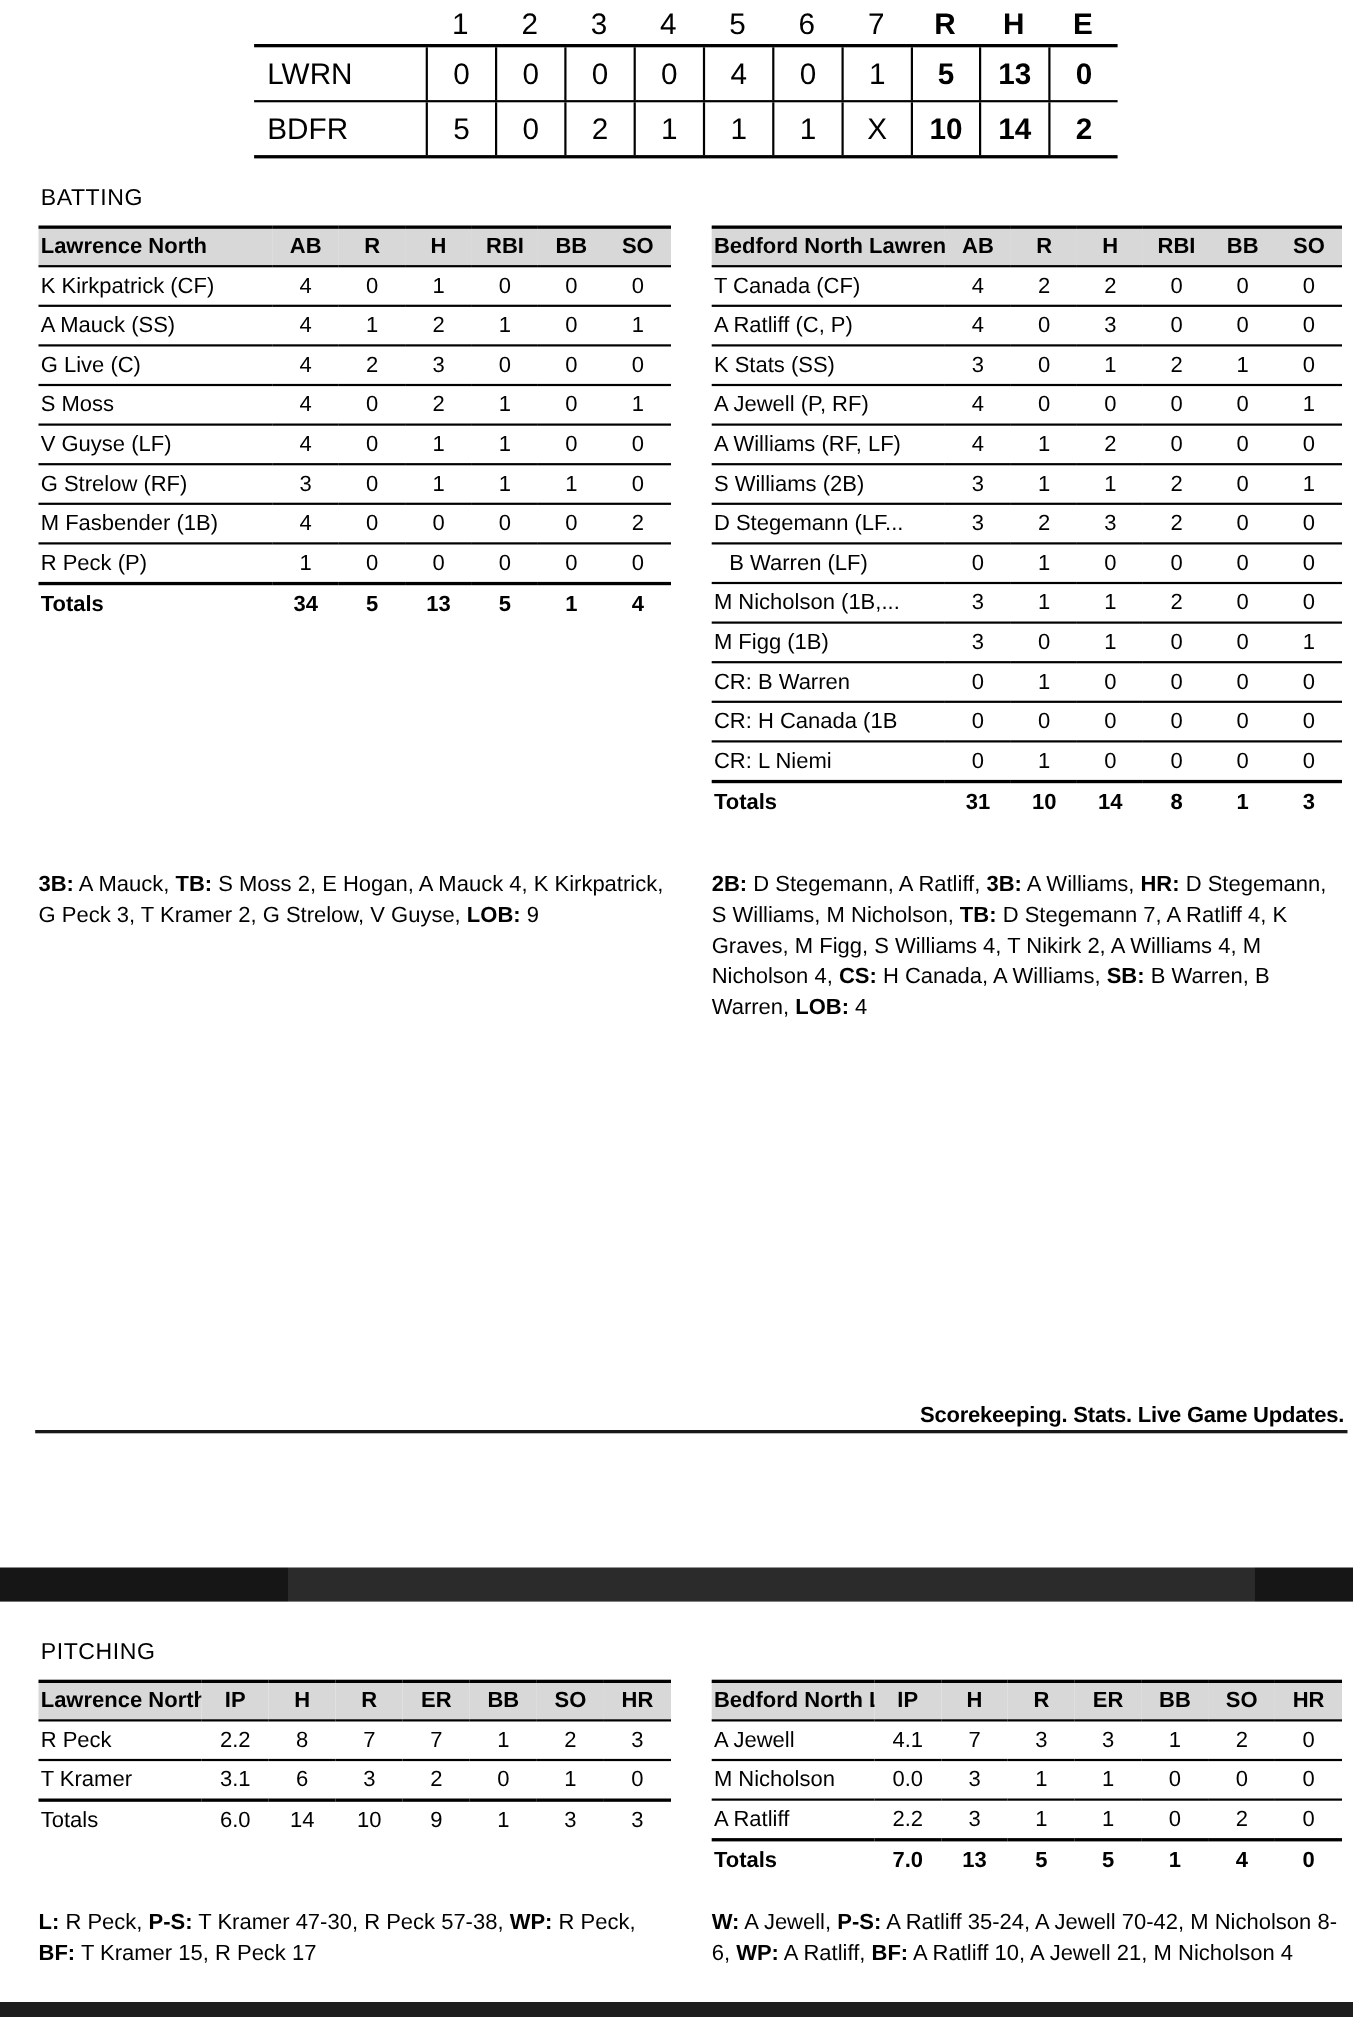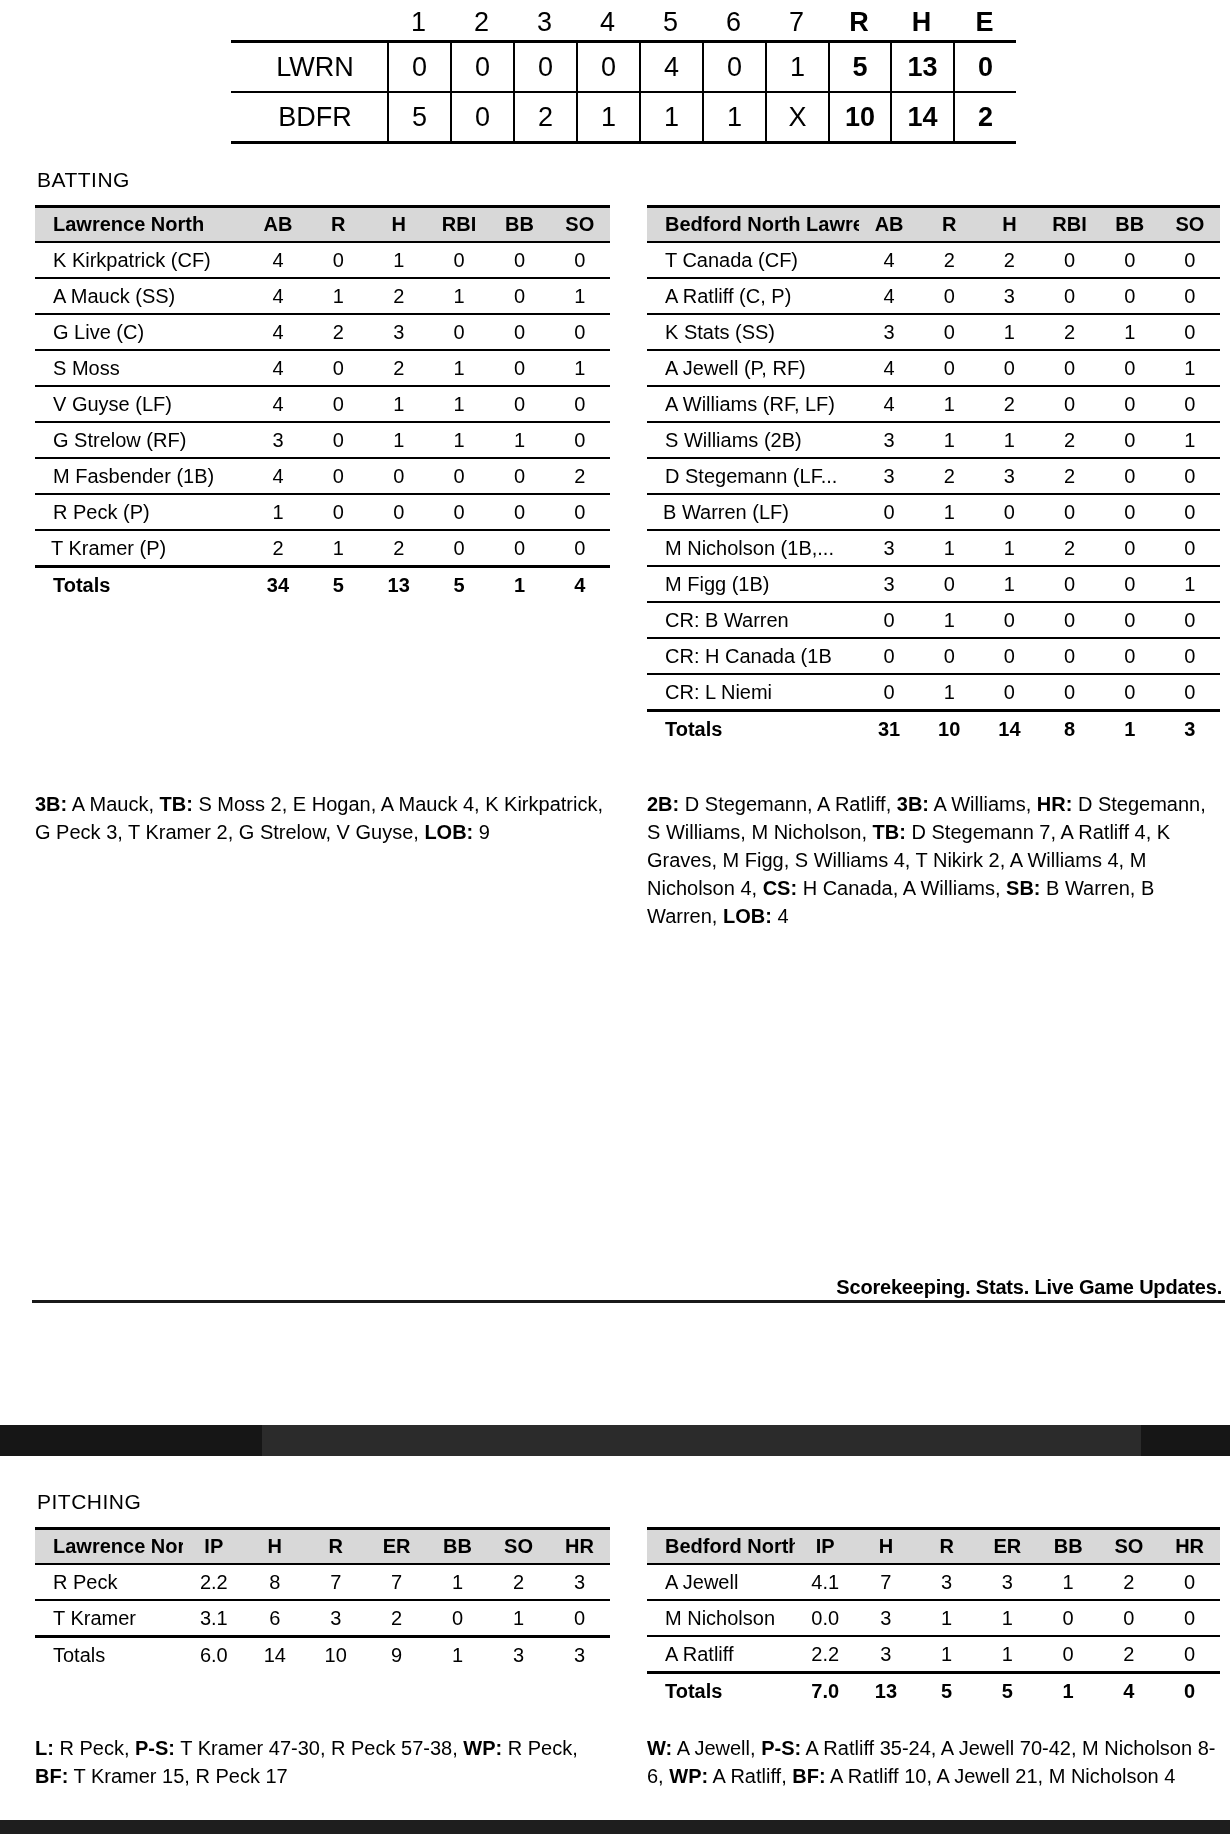--- a/index.html
+++ b/index.html
@@ -7,41 +7,41 @@
         font-family:"Liberation Sans",sans-serif;color:#000;}
 
   
   .linescore{position:absolute;top:4px;left:231px;width:785px;}
   .ls-row{display:grid;grid-template-columns:156px repeat(7,63px) 62px 63px 63px;}
   .ls-cell{text-align:center;font-size:27px;}
   .ls-head .ls-cell{height:36px;line-height:36px;}
   .ls-label{text-align:left;padding-left:12px;}
   .ls-bold{font-weight:bold;}
   .ls-body{border-top:3px solid #000;border-bottom:3px solid #000;}
-  .ls-team .ls-cell{height:48px;line-height:48px;text-align:center;}
+  .ls-team .ls-cell{height:48px;line-height:48px;}
   .ls-team .ls-cell:not(.ls-label){border-left:2px solid #000;}
   .ls-team + .ls-team{border-top:2px solid #000;}
 
   
   .abs-batting{position:absolute;top:168px;left:35px;width:1185px;}
   .abs-pitching{position:absolute;top:1490px;left:35px;width:1185px;}
   .sec-title{margin:0 0 13px 2px;font-size:21px;font-weight:400;letter-spacing:.5px;}
   .sec-grid{display:grid;grid-template-columns:575px 573px;column-gap:37px;align-items:start;}
   .sec-grid.batting{row-gap:44px;}
   .sec-grid.pitching{row-gap:26px;}
 
   
   table.stat{border-collapse:collapse;table-layout:fixed;width:100%;font-size:20px;}
   .stat thead th{background:var(--header-bg,#d8d8d8);border-top:3px solid #000;
                  border-bottom:2px solid #000;font-weight:bold;height:33px;padding:0;text-align:center;}
   .stat th.name,.stat td.name{text-align:left;}
   .stat td{height:34px;padding:0;text-align:center;border-top:2px solid #000;}
   .stat tr.totals td{border-top:3px solid #000;font-weight:bold;}
   .stat tr.totals.plain td{font-weight:400;}
-  .clip{display:block;white-space:nowrap;overflow:hidden;padding-left:18px;}
+  .clip{display:block;white-space:nowrap;overflow:hidden;padding-left:2px;}
   td.name.ind .clip{padding-left:16px;}
 
   
   .notes{margin:0;font-size:20px;line-height:28px;}
   .notes b{font-weight:bold;}
 
   
   .divider{position:absolute;top:1300px;left:32px;width:1193px;border-top:3px solid #191919;}
   .branding{position:absolute;top:1276px;right:8px;font-size:20px;font-weight:bold;letter-spacing:-.2px;}
   .band{position:absolute;top:1425px;left:0;width:1230px;height:31px;
@@ -207,31 +207,20 @@
                 <td class="name">
                   <span class="clip">R Peck (P)</span>
                 </td>
                 <td>1</td>
                 <td>0</td>
                 <td>0</td>
                 <td>0</td>
                 <td>0</td>
                 <td>0</td>
               </tr>
-              <tr>
-                <td class="name ind">
-                  <span class="clip">T Kramer (P)</span>
-                </td>
-                <td>2</td>
-                <td>1</td>
-                <td>2</td>
-                <td>0</td>
-                <td>0</td>
-                <td>0</td>
-              </tr>
               <tr class="totals">
                 <td class="name">
                   <span class="clip">Totals</span>
                 </td>
                 <td>34</td>
                 <td>5</td>
                 <td>13</td>
                 <td>5</td>
                 <td>1</td>
                 <td>4</td>

